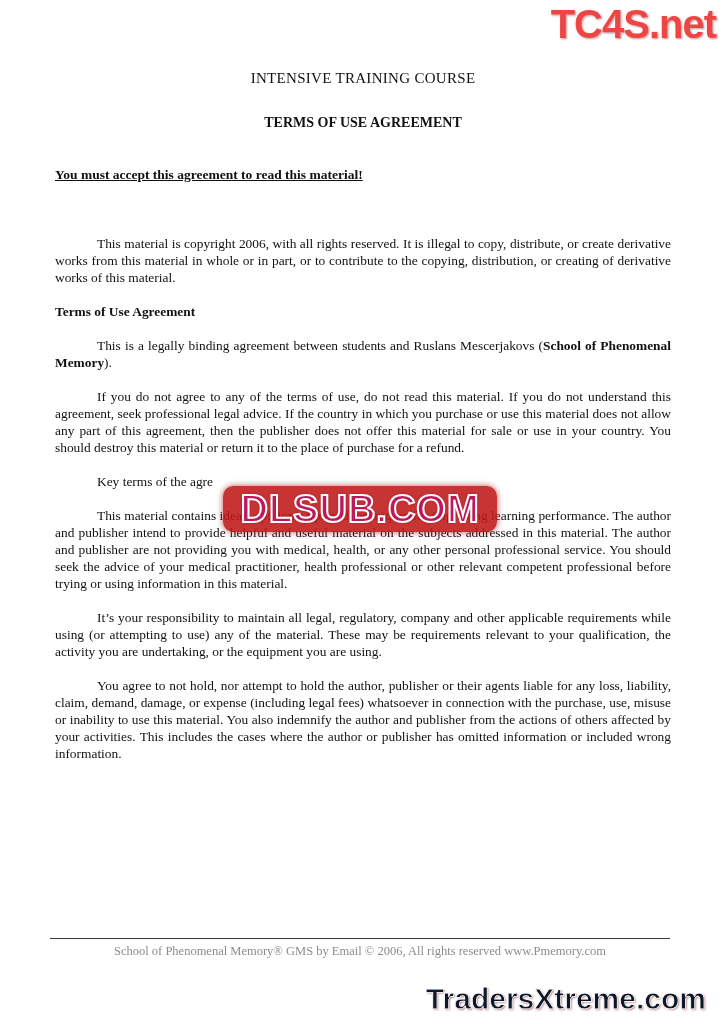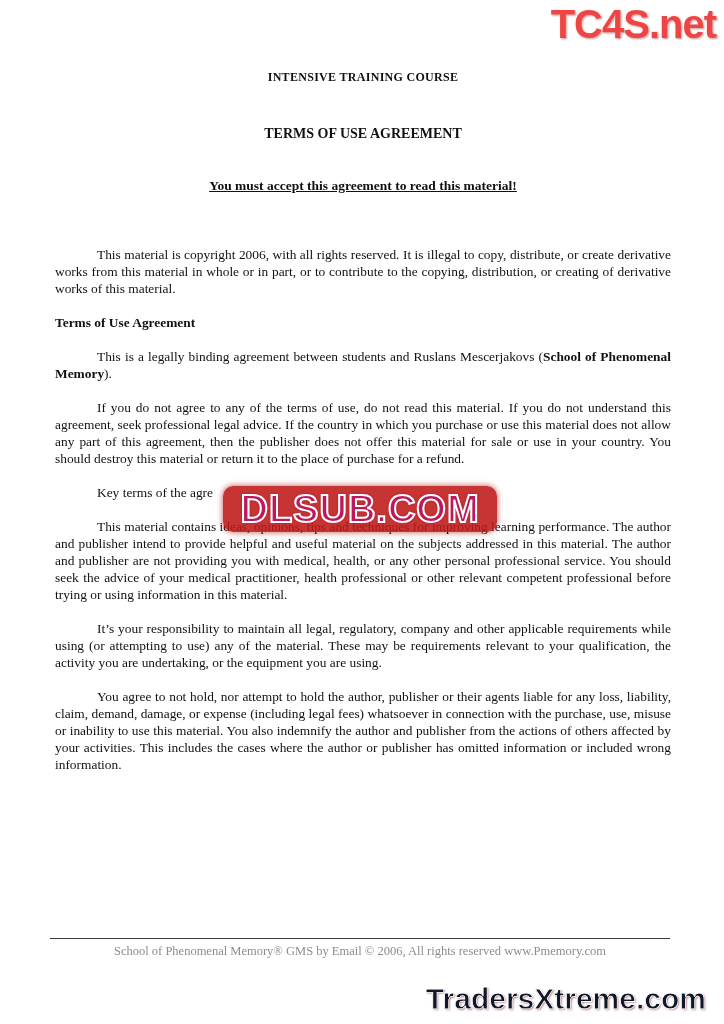--- a/index.html
+++ b/index.html
@@ -12,33 +12,33 @@
     font-family: "Liberation Serif", serif;
     color: #111111;
   }
   .page {
     position: absolute;
     inset: 0;
     padding: 70px 53px 0 55px;
   }
   .course-title {
     text-align: center;
-    font-weight: bold;
-    font-size: 12px;
+    font-weight: normal;
+    font-size: 15px;
     letter-spacing: 0.3px;
-    margin-bottom: 41px;
+    margin-bottom: 28px;
   }
   .agreement-title {
     text-align: center;
     font-weight: bold;
     font-size: 14px;
     margin-bottom: 36px;
   }
   .accept-notice {
-    text-align: center;
+    text-align: left;
     font-weight: bold;
     font-size: 13.5px;
     text-decoration: underline;
     margin-bottom: 52px;
   }
   .para {
     font-size: 13.4px;
     line-height: 17px;
     text-align: justify;
     text-indent: 42px;

